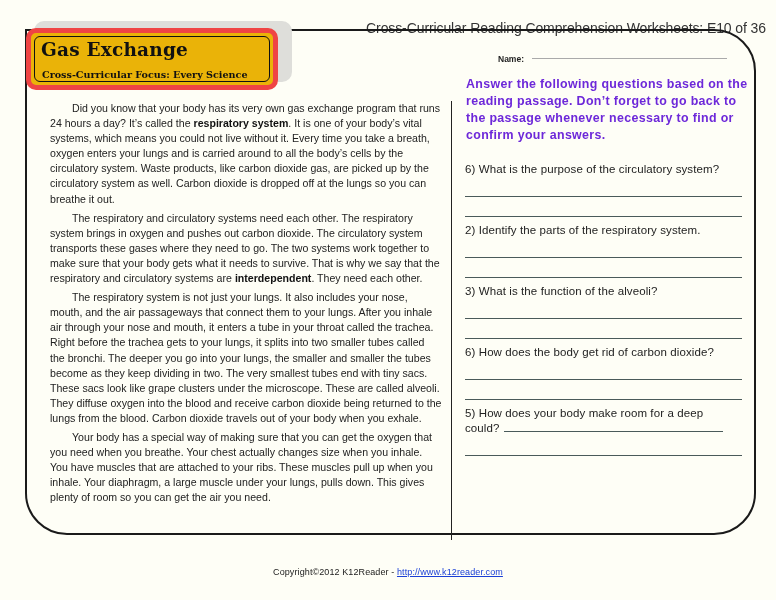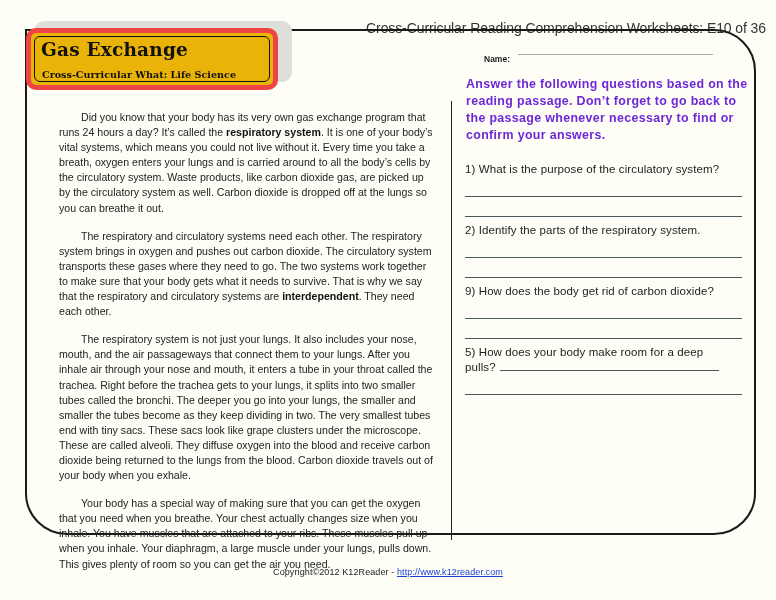--- a/index.html
+++ b/index.html
@@ -95,33 +95,33 @@
     .passage {
       position: absolute;
       left: 46px;
       top: 97px;
       width: 400px;
       font-size: 10.6px;
       line-height: 15.1px;
       color: #222;
     }
     .passage p {
-      margin: 13px;
+      margin: 4px;
       text-indent: 22px;
     }
     .passage b {
       font-weight: bold;
       color: #111;
     }
     .name-row {
       position: absolute;
-      left: 484px;
+      left: 498px;
       top: 54px;
       display: flex;
-      align-items: flex-start;
+      align-items: center;
     }
     .name-label {
       font-size: 8.5px;
       font-weight: bold;
       color: #222;
     }
     .name-line {
       width: 195px;
       border-bottom: 1px solid #aaa;
       margin-left: 8px;
@@ -184,57 +184,62 @@
 <body>
 
 <div class="page-header">Cross-Curricular Reading Comprehension Worksheets: E10 of 36</div>
 
 <div class="frame"></div>
 
 <div class="title-shadow"></div>
 <div class="title-box">
   <div class="title-box-inner"></div>
   <div class="title">Gas Exchange</div>
-  <div class="subtitle">Cross-Curricular What: Life Science</div>
+  <div class="subtitle">Cross-Curricular Focus: Every Science</div>
 </div>
 
 <div class="divider"></div>
 
 <div class="passage">
   <p><span>Did you know that your body has its very own gas exchange program that runs 24 hours a day? It’s called the </span><b>respiratory system</b><span>. It is one of your body’s vital systems, which means you could not live without it. Every time you take a breath, oxygen enters your lungs and is carried around to all the body’s cells by the circulatory system. Waste products, like carbon dioxide gas, are picked up by the circulatory system as well. Carbon dioxide is dropped off at the lungs so you can breathe it out.</span></p>
   <p><span>The respiratory and circulatory systems need each other. The respiratory system brings in oxygen and pushes out carbon dioxide. The circulatory system transports these gases where they need to go. The two systems work together to make sure that your body gets what it needs to survive. That is why we say that the respiratory and circulatory systems are </span><b>interdependent</b><span>. They need each other.</span></p>
   <p>The respiratory system is not just your lungs. It also includes your nose, mouth, and the air passageways that connect them to your lungs. After you inhale air through your nose and mouth, it enters a tube in your throat called the trachea. Right before the trachea gets to your lungs, it splits into two smaller tubes called the bronchi. The deeper you go into your lungs, the smaller and smaller the tubes become as they keep dividing in two. The very smallest tubes end with tiny sacs. These sacs look like grape clusters under the microscope. These are called alveoli. They diffuse oxygen into the blood and receive carbon dioxide being returned to the lungs from the blood.  Carbon dioxide travels out of your body when  you exhale.</p>
   <p>Your body has a special way of making sure that you can get the oxygen that you need when you breathe. Your chest actually changes size when you inhale. You have muscles that are attached to your ribs. These muscles pull up when you inhale. Your diaphragm, a large muscle under your lungs, pulls down. This gives plenty of room so you can get the air you need.</p>
 </div>
 
 <div class="name-row">
   <span class="name-label">Name:</span>
   <span class="name-line"></span>
 </div>
 
 <div class="instructions">Answer the following questions based on the reading passage. Don’t forget to go back to the passage whenever necessary to find or confirm your answers.</div>
 
 <div class="questions">
   <div class="q-block">
-    <div class="question">1) What is the purpose of the circulatory system?</div>
+    <div class="question">6) What is the purpose of the circulatory system?</div>
     <div class="answer-line"></div>
     <div class="answer-line"></div>
   </div>
   <div class="q-block">
     <div class="question">2) Identify the parts of the respiratory system.</div>
     <div class="answer-line"></div>
     <div class="answer-line"></div>
   </div>
   <div class="q-block">
-    <div class="question">9) How does the body get rid of carbon dioxide?</div>
+    <div class="question">3) What is the function of the alveoli?</div>
+    <div class="answer-line"></div>
+    <div class="answer-line"></div>
+  </div>
+  <div class="q-block">
+    <div class="question">6) How does the body get rid of carbon dioxide?</div>
     <div class="answer-line"></div>
     <div class="answer-line"></div>
   </div>
   <div class="q-block">
     <div class="question">5) How does your body make room for a deep</div>
-    <div class="question"><span>pulls?</span><span class="inline-line"></span></div>
+    <div class="question"><span>could?</span><span class="inline-line"></span></div>
     <div class="answer-line"></div>
   </div>
 </div>
 
 <div class="footer">
   <span>Copyright©2012 K12Reader - </span><a>http://www.k12reader.com</a>
 </div>
 
 </body></html>

